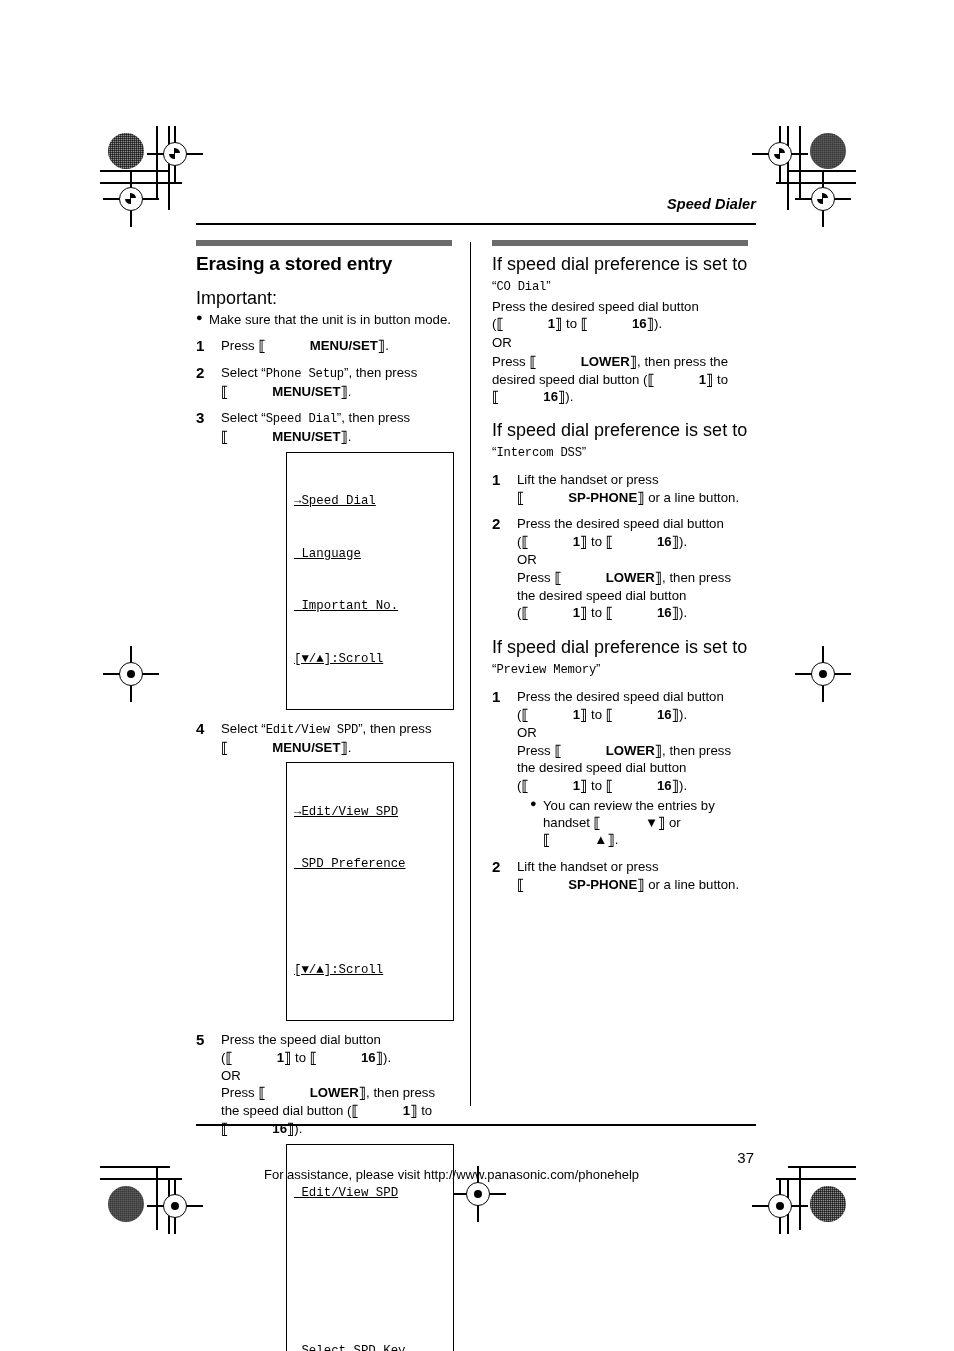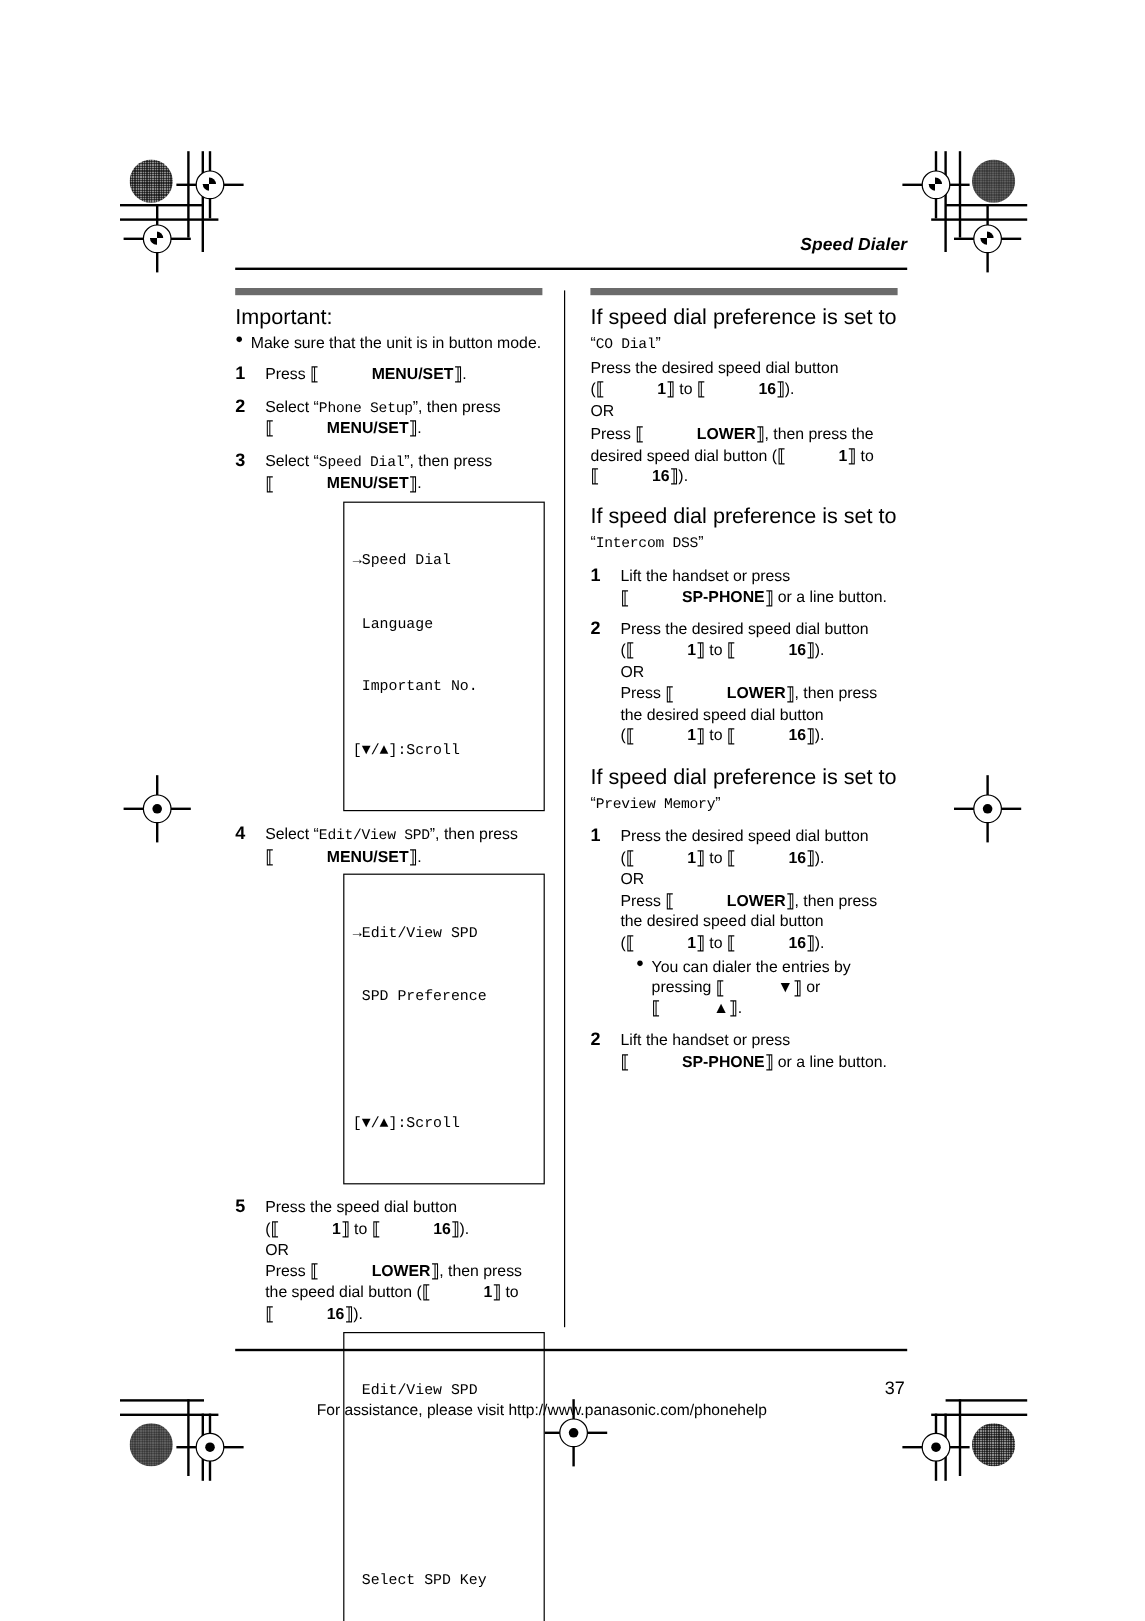--- a/index.html
+++ b/index.html
@@ -192,21 +192,21 @@
     margin: 4px 0 10px auto;
     padding: 5px 6px 5px 7px;
     font-family: "Liberation Mono", "DejaVu Sans Mono", monospace;
     font-size: 12.4px;
     line-height: 1.42;
     color: #000;
     white-space: pre;
     background: #fff;
     box-sizing: border-box;
   }
-  .lcd .ln { min-height: 17.6px; }
+  .lcd .ln { min-height: 17.6px; text-decoration: underline; }
 
   
   .foot-rule {
     position: absolute;
     left: 0; bottom: 30px;
     width: 560px; height: 1.6px;
     background: #000;
   }
   .footer {
     position: absolute;
@@ -312,20 +312,21 @@
 
   <div class="running-head">Speed Dialer</div>
   <div class="head-rule"></div>
 
   <div class="columns">
     <div class="col-divider"></div>
 
     <div class="col left">
 
       <div class="section-bar"></div>
+      <h1 class="sect">Erasing a stored entry</h1>
 
       <div class="lbl-bold">Important:</div>
       <div class="bullet">
         <span class="dot-glyph">●</span>
         <span>Make sure that the unit is in button</span>
         <span>mode.</span>
       </div>
 
       <div class="step">
         <span class="num">1</span>
@@ -412,21 +413,21 @@
       <p class="body" style="margin-bottom:9px;">
         <span>“</span><span class="mono">Preview Memory</span><span>”</span>
       </p>
       <div class="step tight">
         <span class="num">1</span>
         <span>Press the desired speed dial button (</span><span class="key"><span class="br">⟦</span><span class="kt">1</span><span class="br">⟧</span></span><span> to </span><span class="key"><span class="br">⟦</span><span class="kt">16</span><span class="br">⟧</span></span><span>).</span><br>
         <span>OR</span><br>
         <span>Press </span><span class="key"><span class="br">⟦</span><span class="kt">LOWER</span><span class="br">⟧</span></span><span>, then press the desired speed dial button (</span><span class="key"><span class="br">⟦</span><span class="kt">1</span><span class="br">⟧</span></span><span> to </span><span class="key"><span class="br">⟦</span><span class="kt">16</span><span class="br">⟧</span></span><span>).</span>
         <div class="bullet sub">
           <span class="dot-glyph">●</span>
-          <span>You can dialer the entries by pressing </span><span class="key"><span class="br">⟦</span><span class="kt">▼</span><span class="br">⟧</span></span><span> or </span><span class="key"><span class="br">⟦</span><span class="kt">▲</span><span class="br">⟧</span></span><span>.</span>
+          <span>You can review the entries by handset </span><span class="key"><span class="br">⟦</span><span class="kt">▼</span><span class="br">⟧</span></span><span> or </span><span class="key"><span class="br">⟦</span><span class="kt">▲</span><span class="br">⟧</span></span><span>.</span>
         </div>
       </div>
       <div class="step" style="margin-top:10px;">
         <span class="num">2</span>
         <span>Lift the handset or press </span><span class="key"><span class="br">⟦</span><span class="kt">SP-PHONE</span><span class="br">⟧</span></span><span> or a line button.</span>
       </div>
 
     </div>
   </div>
 

